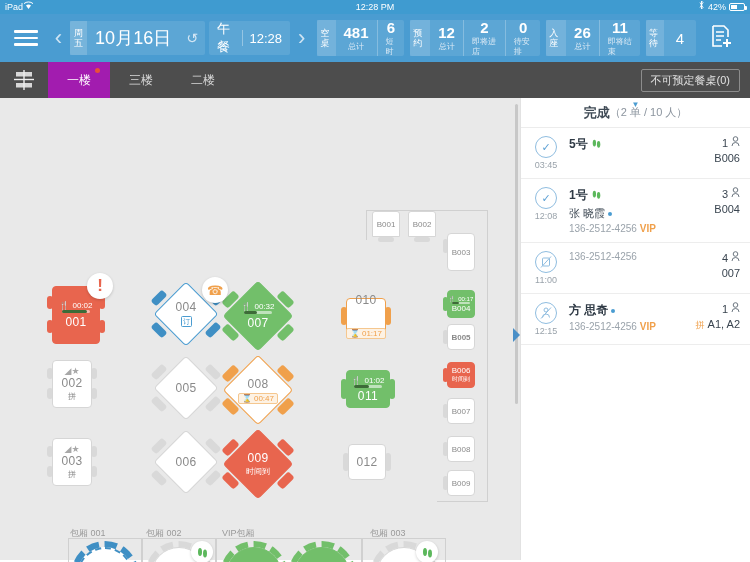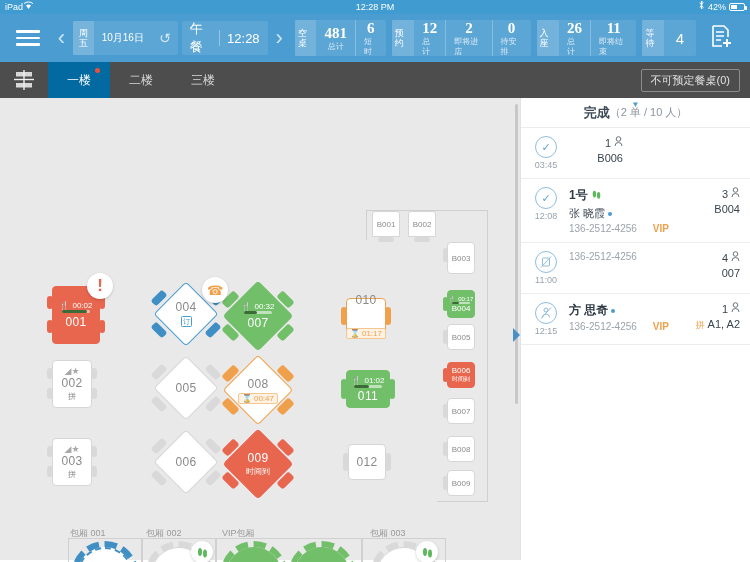--- a/index.html
+++ b/index.html
@@ -30,42 +30,42 @@
     height: 48px; background: #4a9cd1; display: flex; align-items: center;
     padding: 0 6px; color: #fff; gap: 2px;
   }
   .hamburger { width: 46px; display:flex; flex-direction:column; gap:4px; align-items:center; justify-content:center; cursor:pointer; }
   .hamburger span { display:block; width:24px; height:2.5px; background:#fff; border-radius:1px; }
   .chev { font-size: 22px; color: #cfe4f3; padding: 0 6px; font-weight: 300; cursor:pointer; }
 
   .dategroup { display:flex; align-items:center; background: rgba(255,255,255,0.10); border-radius:2px; height:34px; }
   .weekday { background: rgba(255,255,255,0.16); padding: 2px 4px; font-size: 9px; line-height: 10px; text-align:center; height:34px;
              display:flex; flex-direction:column; justify-content:center; }
-  .datetxt { font-size: 10px; padding: 0 8px; white-space:nowrap; }
+  .datetxt { font-size: 18px; padding: 0 8px; white-space:nowrap; }
   .refresh { padding: 0 7px; font-size: 14px; color:#d3e6f4; }
   .mealgroup { display:flex; align-items:center; background: rgba(255,255,255,0.10); border-radius:2px; height:34px; margin-left:2px; padding:0 8px; gap:7px; }
   .mealgroup .divider { width:1px; height:16px; background: rgba(255,255,255,0.35); }
   .meal { font-size: 13px; font-family: Liberation Serif, serif; }
   .mealtime { font-size: 13px; }
 
   .statgroup { display:flex; align-items:stretch; background: rgba(255,255,255,0.10); border-radius:2px; height:36px; margin-left:4px; }
   .statlabel { background: rgba(255,255,255,0.14); font-size: 9px; line-height:10px; padding: 0 3px; display:flex; flex-direction:column;
                justify-content:center; align-items:center; }
   .statcell { display:flex; flex-direction:column; align-items:center; justify-content:center; padding: 0 8px; }
-  .statcell .num { font-size: 15px; font-weight: bold; line-height: 16px; font-family: Liberation Serif, serif; }
+  .statcell .num { font-size: 15px; font-weight: bold; line-height: 16px; }
   .statcell .cap { font-size: 8px; color:#dceaf5; line-height: 10px; margin-top:1px; }
   .statcell.sep { border-left: 1px solid rgba(255,255,255,0.25); }
   .waitnum { font-size: 15px; font-weight: normal; padding: 0 12px; display:flex; align-items:center; }
   .newbtn { margin-left: auto; padding: 0 10px; cursor:pointer; }
 
   
   .floorbar { height: 36px; background: #4d4d4d; display:flex; align-items:stretch; position:relative; }
   .layericon { width: 48px; display:flex; align-items:center; justify-content:center; cursor:pointer; }
   .ftab { width: 62px; display:flex; align-items:center; justify-content:center; color:#d8d8d8; font-size:12px; position:relative; cursor:pointer; }
-  .ftab.active { background:#0369a1; color:#ffffff; }
+  .ftab.active { background:#a21caf; color:#ffffff; }
   .ftab .dot { position:absolute; top:6px; right:10px; width:5px; height:5px; border-radius:50%; background:#e8503a; }
   .nores { margin-left:auto; align-self:center; margin-right:10px; border:1px solid #8c8c8c; color:#e2e2e2;
            font-size:11px; padding:3px 9px; border-radius:2px; cursor:pointer; }
 
   
   .body { display:flex; height: 462px; }
   .canvas { position:relative; width: 520px; background:#e9e9e9; }
   .rightpanel { width: 230px; background:#ffffff; border-left:1px solid #e2e2e2; position:relative; }
 
   
@@ -128,21 +128,21 @@
 
   .orow { display:flex; border-bottom:1px solid #ededed; padding:8px 10px 8px 6px; min-height:46px; cursor:pointer; }
   .ocol1 { width:38px; display:flex; flex-direction:column; align-items:center; gap:2px; }
   .oicon { width:22px; height:22px; border-radius:50%; border:1.5px solid #8fbde0; color:#5a9fd4;
            display:flex; align-items:center; justify-content:center; font-size:11px; }
   .otime { font-size:9px; color:#9aa3ab; }
   .ocol2 { flex:1; padding-left:4px; display:flex; flex-direction:column; gap:2px; }
   .oname { font-size:12px; color:#2f3a45; font-weight:bold; display:flex; align-items:center; gap:3px; }
   .ocust { font-size:11px; color:#3a4550; display:flex; align-items:center; gap:3px; }
   .bluedot { width:4px; height:4px; border-radius:50%; background:#4a9cd1; display:inline-block; }
-  .ophone { font-size:10px; color:#9aa3ab; display:flex; align-items:center; gap:16px; }
+  .ophone { font-size:10px; color:#9aa3ab; display:flex; align-items:center; gap:3px; }
   .vip { color:#f0a04b; font-size:10px; font-weight:bold; }
   .ocol3 { width:58px; text-align:right; display:flex; flex-direction:column; gap:3px; align-items:flex-end; }
   .opax { font-size:11px; color:#3a4550; display:flex; align-items:center; gap:3px; justify-content:flex-end; }
   .otable { font-size:11px; color:#3a4550; }
   .pin { color:#f0a04b; font-size:9px; }
 
   .panel-handle { position:absolute; left:-9px; top:228px; width:9px; height:18px;
                   display:flex; align-items:center; justify-content:center; cursor:pointer; }
 </style>
 </head>
@@ -268,24 +268,24 @@
         <rect x="5" y="14" width="16" height="4.5" fill="#d8d8d8"></rect>
         <path d="M13 1 v20" stroke="#f0f0f0" stroke-width="1.4"></path>
         <path d="M3 10.5 h20" stroke="#f0f0f0" stroke-width="1.4"></path>
       </svg>
     </div>
     <div class="ftab active">
       <span>一楼</span>
       <span class="dot"></span>
     </div>
     <div class="ftab">
+      <span>三楼</span>
+    </div>
+    <div class="ftab">
       <span>二楼</span>
-    </div>
-    <div class="ftab">
-      <span>三楼</span>
     </div>
     <div class="nores">不可预定餐桌(0)</div>
   </div>
 
   <div class="body">
 
     <div class="canvas">
       <div class="scrollthumb"></div>
 
       <div style="position:absolute; left:52px; top:188px; width:48px; height:58px;">
@@ -466,21 +466,21 @@
         <div class="nub" style="left:6px; bottom:-5px; width:16px; height:5px;"></div>
       </div>
 
       <div style="position:absolute; left:408px; top:113px; width:28px; height:26px;">
         <div class="tbl rectbl" style="position:absolute; inset:0; border-radius:3px 3px 0 0;">
           <div style="font-size:8px;">B002</div>
         </div>
         <div class="nub" style="left:6px; bottom:-5px; width:16px; height:5px;"></div>
       </div>
 
-      <div style="position:absolute; left:447px; top:144px; width:28px; height:32px;">
+      <div style="position:absolute; left:447px; top:135px; width:28px; height:38px;">
         <div class="nub" style="left:-4px; top:6px; width:5px; height:14px;"></div>
         <div class="tbl rectbl" style="position:absolute; inset:0;">
           <div style="font-size:8px;">B003</div>
         </div>
       </div>
 
       <div style="position:absolute; left:447px; top:192px; width:28px; height:28px;">
         <div class="nub g" style="left:-4px; top:7px; width:5px; height:14px;"></div>
         <div class="tbl rectbl green" style="position:absolute; inset:0;">
           <div class="timer" style="font-size:6px; gap:2px;">
@@ -490,21 +490,21 @@
           <div class="tbar" style="width:18px; height:2px;">
               <i style="width:40%"></i>
             </div>
           <div style="font-size:8px; color:#fff;">B004</div>
         </div>
       </div>
 
       <div style="position:absolute; left:447px; top:226px; width:28px; height:26px;">
         <div class="nub" style="left:-4px; top:6px; width:5px; height:14px;"></div>
         <div class="tbl rectbl" style="position:absolute; inset:0;">
-          <div style="font-size:8px;">B005</div>
+          <div style="font-size:8px;font-weight:bold;">B005</div>
         </div>
       </div>
 
       <div style="position:absolute; left:447px; top:264px; width:28px; height:26px;">
         <div class="nub r" style="left:-4px; top:6px; width:5px; height:14px;"></div>
         <div class="tbl rectbl red" style="position:absolute; inset:0;">
           <div style="font-size:8px; color:#fff;">B006</div>
           <div style="font-size:6px; color:#fff;">时间到</div>
         </div>
       </div>
@@ -603,20 +603,31 @@
       <div class="rp-header">
         <span class="rp-caret">▼</span>
         <span class="rp-title">完成</span>
         <span class="rp-count">（2 单 / 10 人）</span>
       </div>
 
       <div class="orow">
         <div class="ocol1">
           <span class="oicon">✓</span>
           <span class="otime">03:45</span>
+        </div>
+        <div class="ocol2">
+          <div class="oname">
+            <span>5号</span>
+            <span>
+              <svg width="11" height="11" viewBox="0 0 13 13">
+                  <ellipse cx="4" cy="6" rx="2" ry="4" fill="#5cb85c"></ellipse>
+                  <ellipse cx="9" cy="7.5" rx="2" ry="4" fill="#5cb85c"></ellipse>
+                </svg>
+            </span>
+          </div>
         </div>
         <div class="ocol3">
           <div class="opax">
             <span>1</span>
             <span>
               <svg width="9" height="11" viewBox="0 0 9 11">
                   <circle cx="4.5" cy="3" r="2.3" fill="none" stroke="#6b757f" stroke-width="1"></circle>
                   <path d="M1 10 a3.5 3.5 0 0 1 7 0" fill="none" stroke="#6b757f" stroke-width="1"></path>
                 </svg>
             </span>

